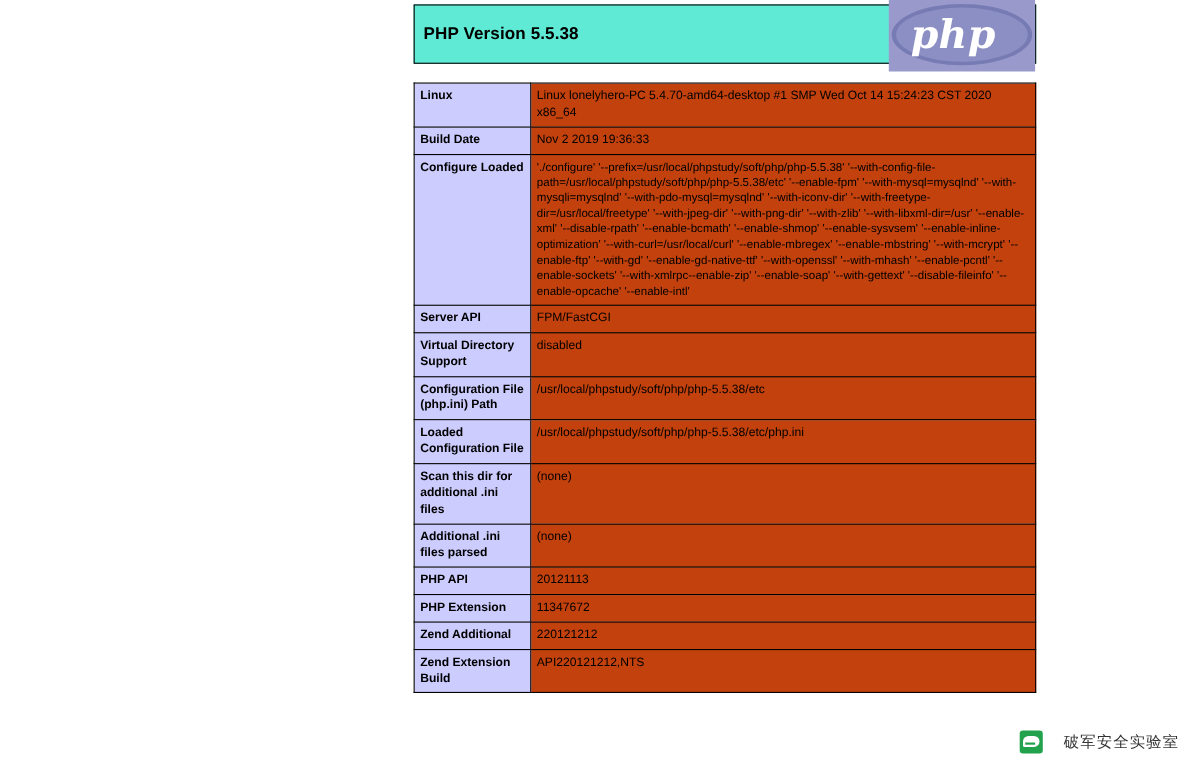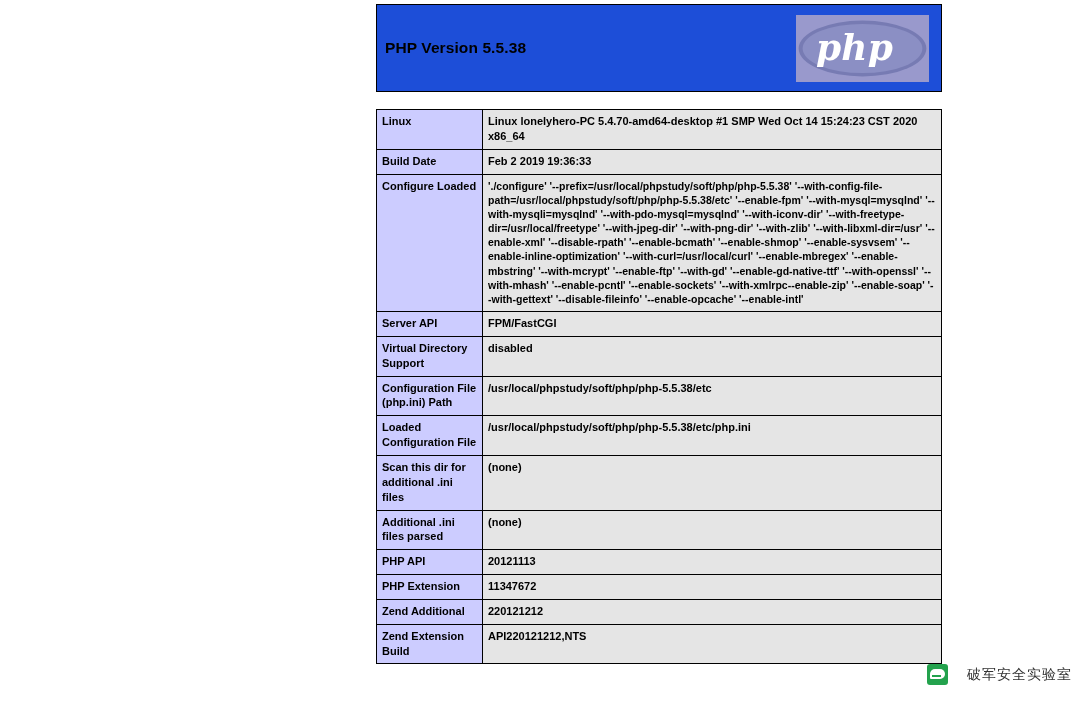--- a/index.html
+++ b/index.html
@@ -21,25 +21,25 @@
     position: absolute;
     left: 376px;
     top: 4px;
     width: 566px;
   }
   
   .header-banner {
     display: flex;
     align-items: center;
     justify-content: space-between;
-    background: #1d4ed8;
+    background: #5eead4;
     border: 1px solid #000000;
-    height: 88px;
+    height: 54px;
     box-sizing: border-box;
-    padding: 0 12px 0 8px;
+    padding: 0 0 0 8px;
   }
   .php-version-title {
     font-size: 15.5px;
     font-weight: bold;
     color: #000000;
     font-family: "Liberation Sans", sans-serif;
     letter-spacing: 0.1px;
   }
   .php-logo {
     width: 133px;
@@ -63,22 +63,22 @@
     font-family: "Liberation Sans", sans-serif;
     color: #000000;
     word-wrap: break-word;
   }
   td.e {
     background: #ccccff;
     font-weight: bold;
     width: 95px;
   }
   td.v {
-    background: #e5e5e5;
-    font-weight: bold;
+    background: #c2410c;
+    font-weight: normal;
   }
   td.v.small {
     font-size: 10.5px;
   }
   
   .watermark {
     position: absolute;
     right: 8px;
     bottom: 28px;
     display: flex;
@@ -139,21 +139,21 @@
     </div>
 
     <table class="infotable">
       <tbody>
         <tr>
           <td class="e">Linux</td>
           <td class="v">Linux lonelyhero-PC 5.4.70-amd64-desktop #1 SMP Wed Oct 14 15:24:23 CST 2020 x86_64</td>
         </tr>
         <tr>
           <td class="e">Build Date</td>
-          <td class="v">Feb 2 2019 19:36:33</td>
+          <td class="v">Nov 2 2019 19:36:33</td>
         </tr>
         <tr>
           <td class="e">Configure Loaded</td>
           <td class="v small">'./configure' '--prefix=/usr/local/phpstudy/soft/php/php-5.5.38' '--with-config-file-path=/usr/local/phpstudy/soft/php/php-5.5.38/etc' '--enable-fpm' '--with-mysql=mysqlnd' '--with-mysqli=mysqlnd' '--with-pdo-mysql=mysqlnd' '--with-iconv-dir' '--with-freetype-dir=/usr/local/freetype' '--with-jpeg-dir' '--with-png-dir' '--with-zlib' '--with-libxml-dir=/usr' '--enable-xml' '--disable-rpath' '--enable-bcmath' '--enable-shmop' '--enable-sysvsem' '--enable-inline-optimization' '--with-curl=/usr/local/curl' '--enable-mbregex' '--enable-mbstring' '--with-mcrypt' '--enable-ftp' '--with-gd' '--enable-gd-native-ttf' '--with-openssl' '--with-mhash' '--enable-pcntl' '--enable-sockets' '--with-xmlrpc--enable-zip' '--enable-soap' '--with-gettext' '--disable-fileinfo' '--enable-opcache' '--enable-intl'</td>
         </tr>
         <tr>
           <td class="e">Server API</td>
           <td class="v">FPM/FastCGI</td>
         </tr>
         <tr>

